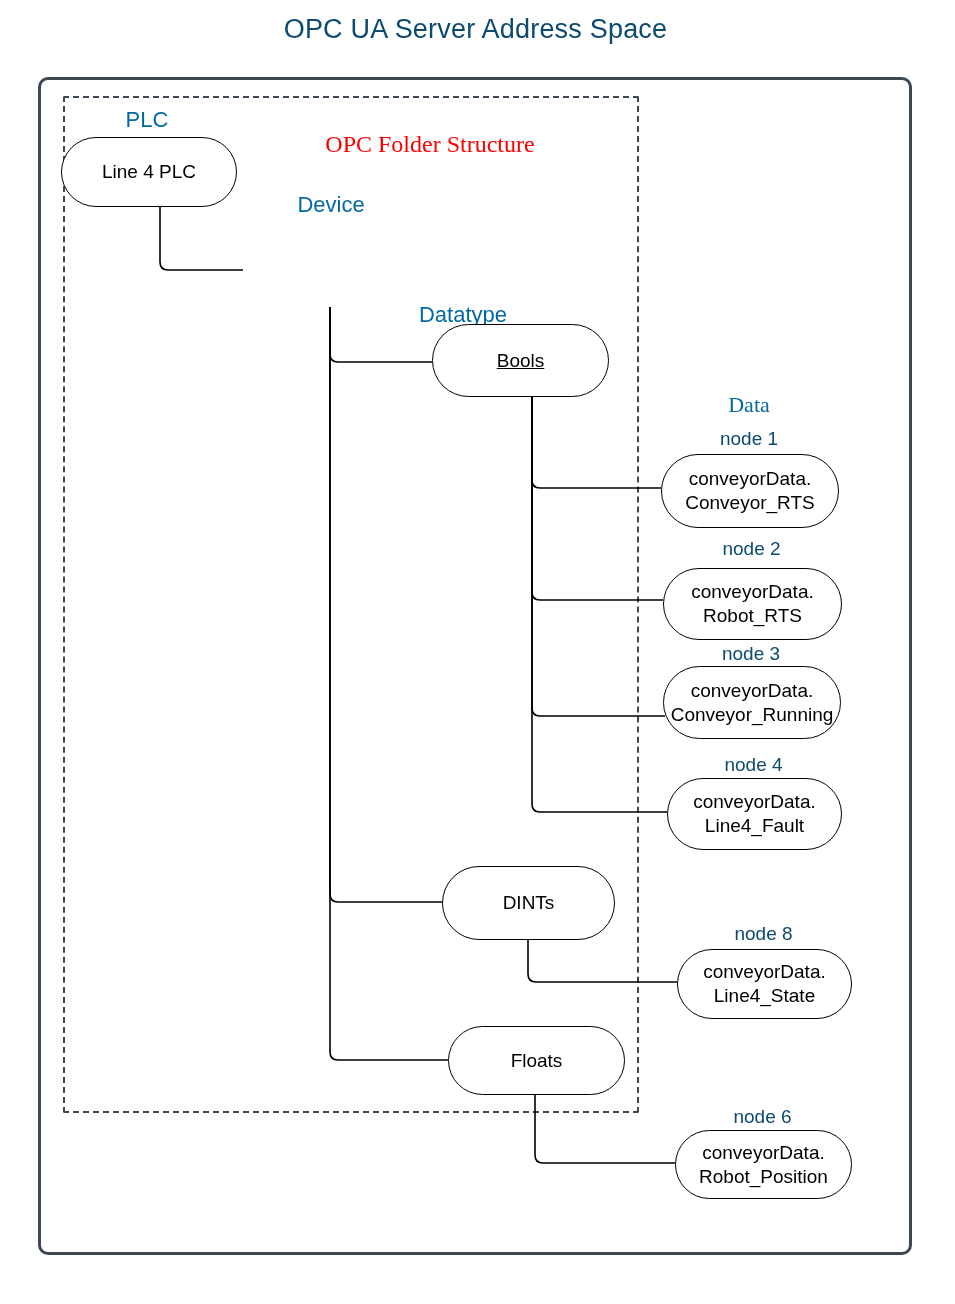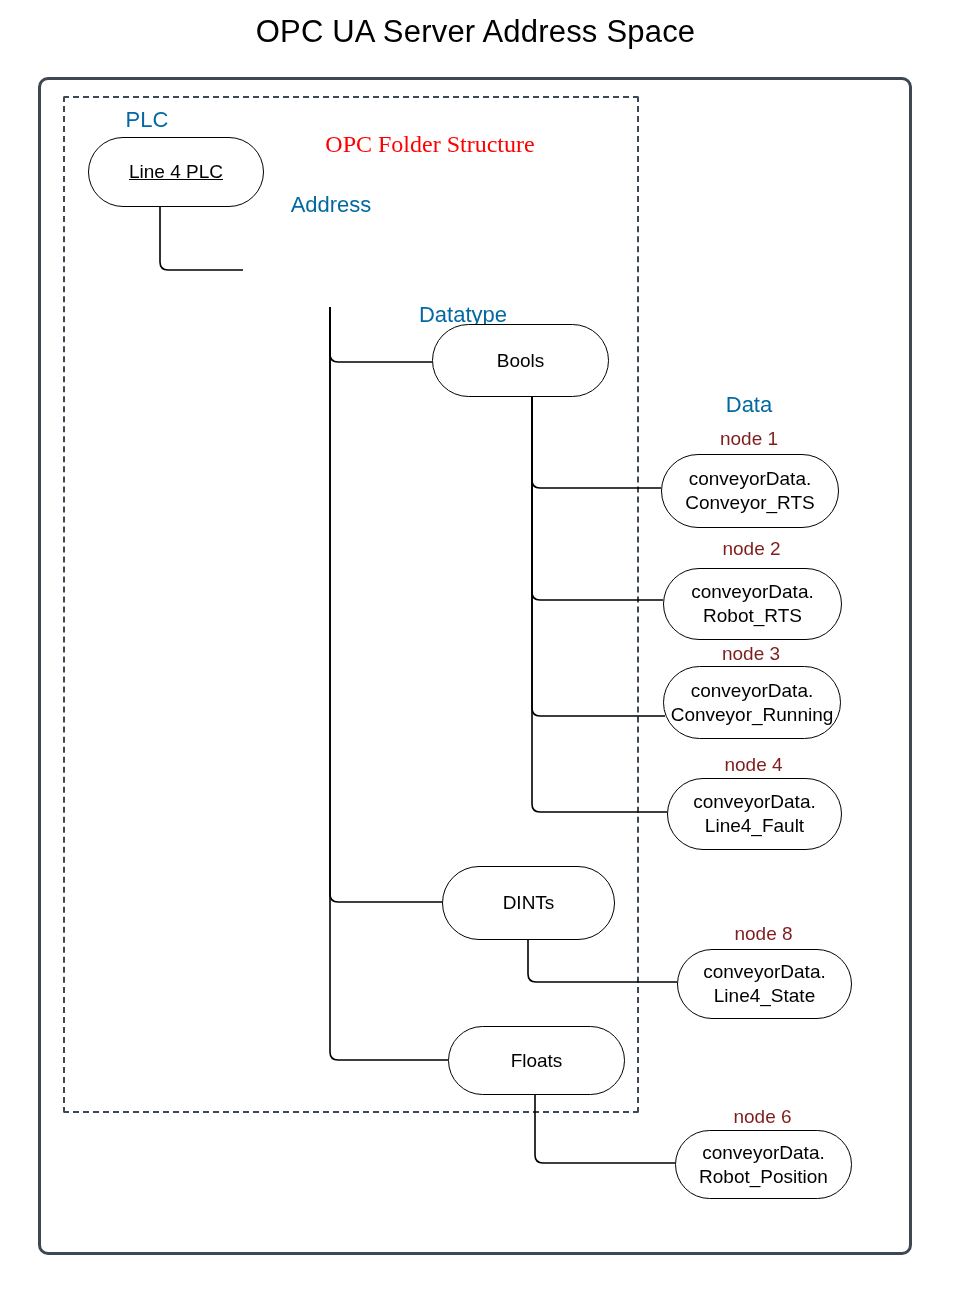--- a/index.html
+++ b/index.html
@@ -14,22 +14,22 @@
     width:955px;height:1304px;
     font-family:"Liberation Sans", sans-serif;
     color:var(--text);
     overflow:hidden;
     background:#ffffff;
   }
   .abs{position:absolute;}
   .title{
     left:38px;top:14px;width:875px;
     text-align:center;
-    font-size:31px;
-    color:#000000;
+    font-size:27px;
+    color:#0c4a6e;
     letter-spacing:0.2px;
   }
   .outer-box{
     left:38px;top:77px;width:868px;height:1172px;
     border:3px solid var(--box-border);
     border-radius:10px;
   }
   .dashed-box{
     left:63px;top:96px;width:572px;height:1013px;
     border:2.5px dashed var(--box-border);
@@ -60,21 +60,21 @@
     line-height:24px;
     text-align:center;
     color:#000;
     z-index:3;
   }
   .pill span{white-space:nowrap;}
   .node-label{
     font-size:19px;
     line-height:22px;
     text-align:center;
-    color:#7f1d1d;
+    color:#0c4a6e;
     white-space:nowrap;
     z-index:2;
   }
   #edges{left:0;top:0;z-index:1;}
   #edges path{
     fill:none;
     stroke:var(--shape-border);
     stroke-width:1.6;
   }
 </style>
@@ -96,28 +96,28 @@
     <path d="M532,395 V480 Q532,488 540,488 H661"></path>
     <path d="M532,395 V592 Q532,600 540,600 H663"></path>
     <path d="M532,395 V708 Q532,716 540,716 H665"></path>
     <path d="M532,395 V804 Q532,812 540,812 H667"></path>
     <path d="M528,938 V974 Q528,982 536,982 H677"></path>
     <path d="M535,1093 V1155 Q535,1163 543,1163 H675"></path>
   </svg>
 
   <div class="abs hdr" style="left:107px;top:107px;width:80px;">PLC</div>
   <div class="abs hdr-red" style="left:280px;top:131px;width:300px;">OPC Folder Structure</div>
-  <div class="abs hdr" style="left:271px;top:192px;width:120px;">Address</div>
+  <div class="abs hdr" style="left:271px;top:192px;width:120px;">Device</div>
   <div class="abs hdr" style="left:383px;top:302px;width:160px;">Datatype</div>
-  <div class="abs hdr" style="left:669px;top:392px;width:160px;">Data</div>
+  <div class="abs hdr" style="left:669px;top:392px;width:160px;font-family:Liberation Serif, serif;">Data</div>
 
-  <div class="abs pill" style="left:88px;top:137px;width:174px;height:68px;text-decoration:underline;">
+  <div class="abs pill" style="left:61px;top:137px;width:174px;height:68px;">
     <span>Line 4 PLC</span>
   </div>
-  <div class="abs pill" style="left:432px;top:324px;width:175px;height:71px;">
+  <div class="abs pill" style="left:432px;top:324px;width:175px;height:71px;text-decoration:underline;">
     <span>Bools</span>
   </div>
   <div class="abs pill" style="left:442px;top:866px;width:171px;height:72px;">
     <span>DINTs</span>
   </div>
   <div class="abs pill" style="left:448px;top:1026px;width:175px;height:67px;">
     <span>Floats</span>
   </div>
 
   <div class="abs node-label" style="left:661px;top:428px;width:176px;">node 1</div>

